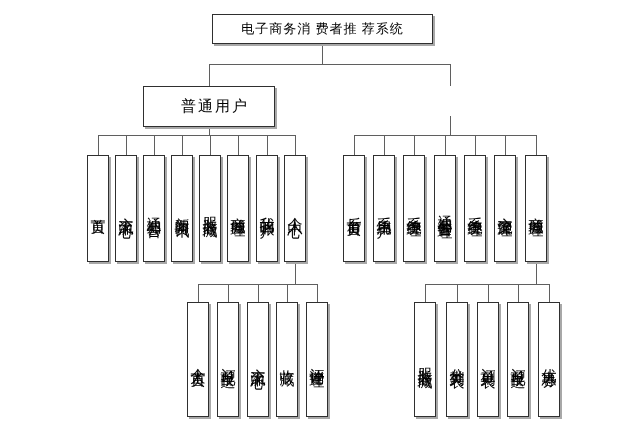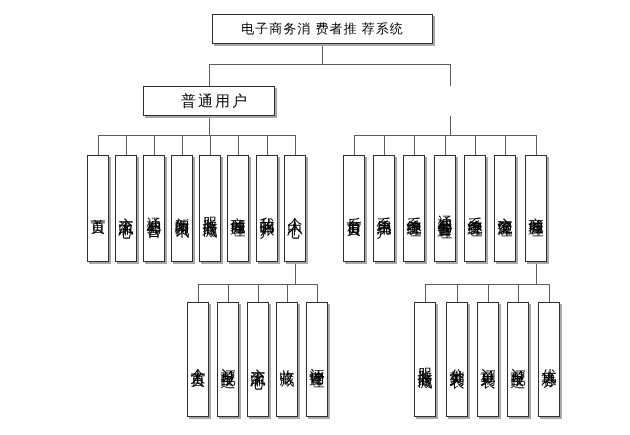--- a/index.html
+++ b/index.html
@@ -11,21 +11,21 @@
   }
   .node{
     position:absolute;box-sizing:border-box;
     background:#fff;border:1px solid var(--border,#2f2f2f);
     box-shadow:2px 2px 0 var(--shadow,#a8a8a8);
     display:flex;align-items:center;justify-content:center;
     text-align:center;
   }
   .h{font-size:15px;letter-spacing:2px;white-space:nowrap;}
   .root{left:212px;top:14px;width:221px;height:30px;font-size:13px;letter-spacing:1px;}
-  .l2{height:30px;top:86px;width:132px;padding-left:12px;}
+  .l2{height:41px;top:86px;width:132px;padding-left:12px;}
   .v{
     width:22px;
     writing-mode:vertical-rl;text-orientation:upright;
     font-size:15px;line-height:20px;letter-spacing:2px;
   }
   .v3{top:155px;height:107px;}
   .v4{top:302px;height:115px;}
   .ln{position:absolute;background:var(--line,#5f5f5f);}
 </style>
 </head>

